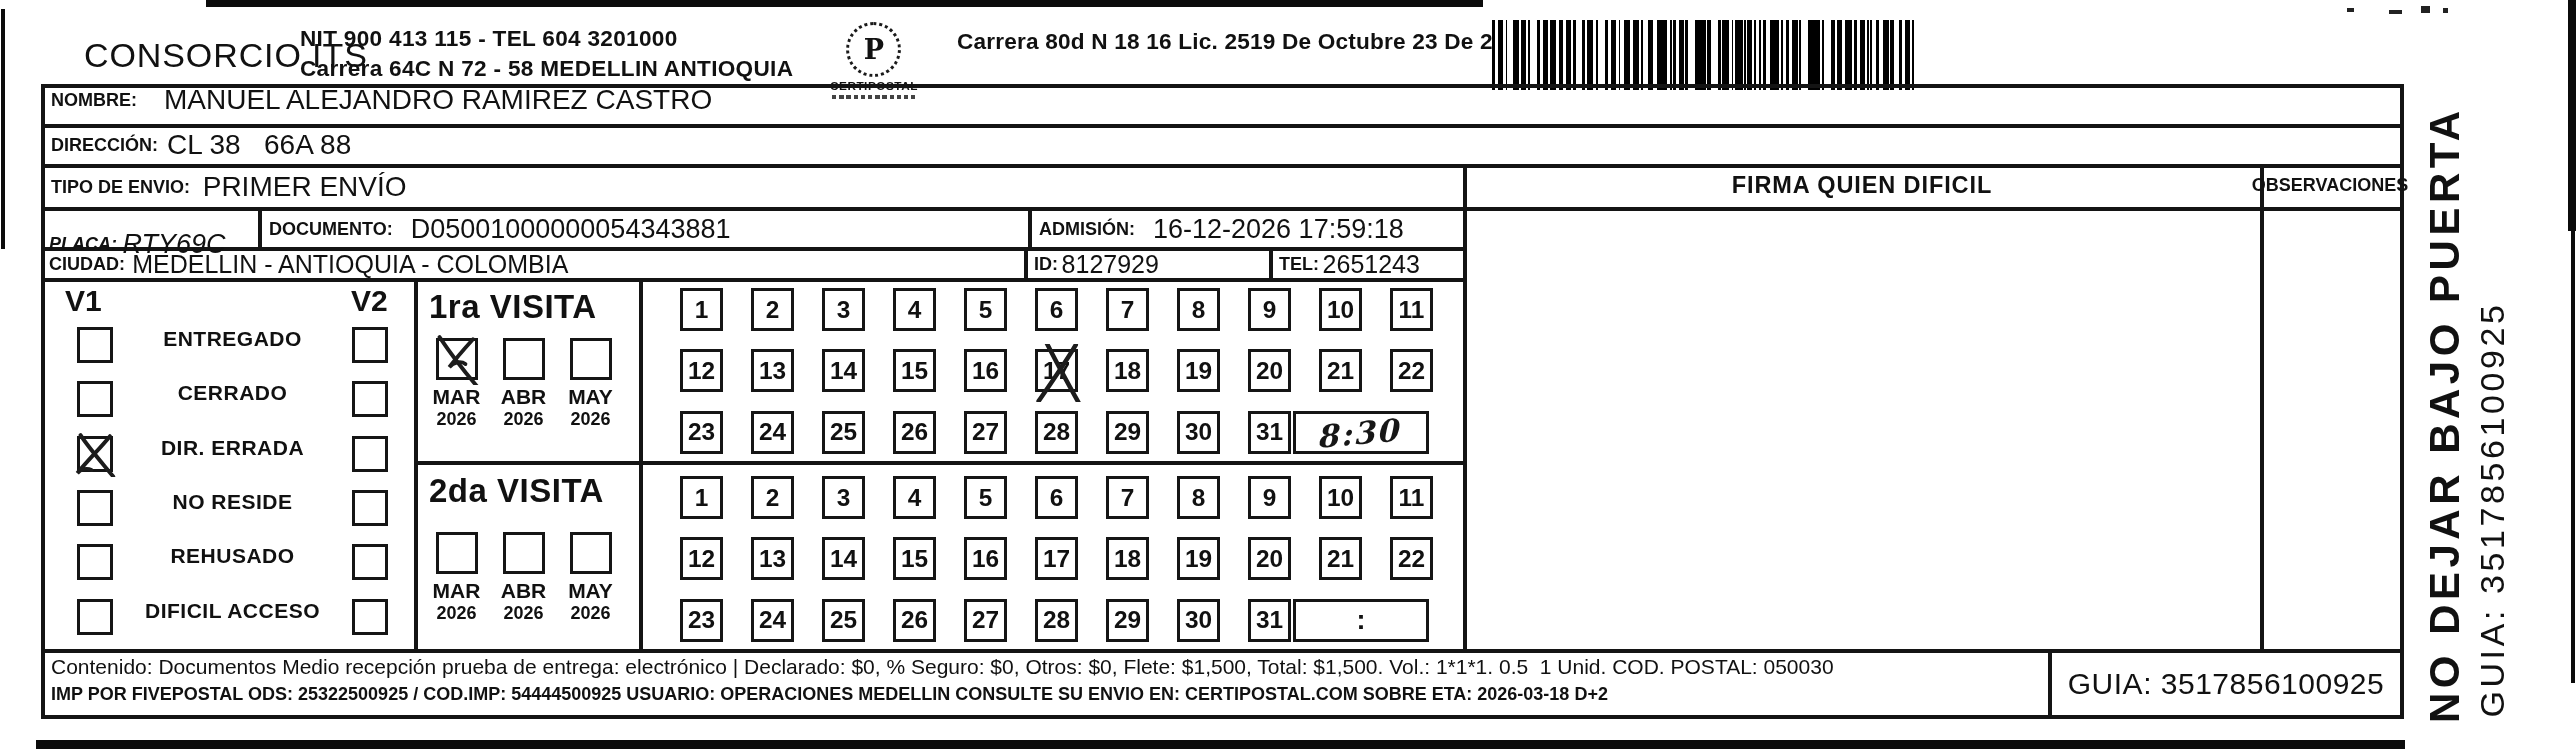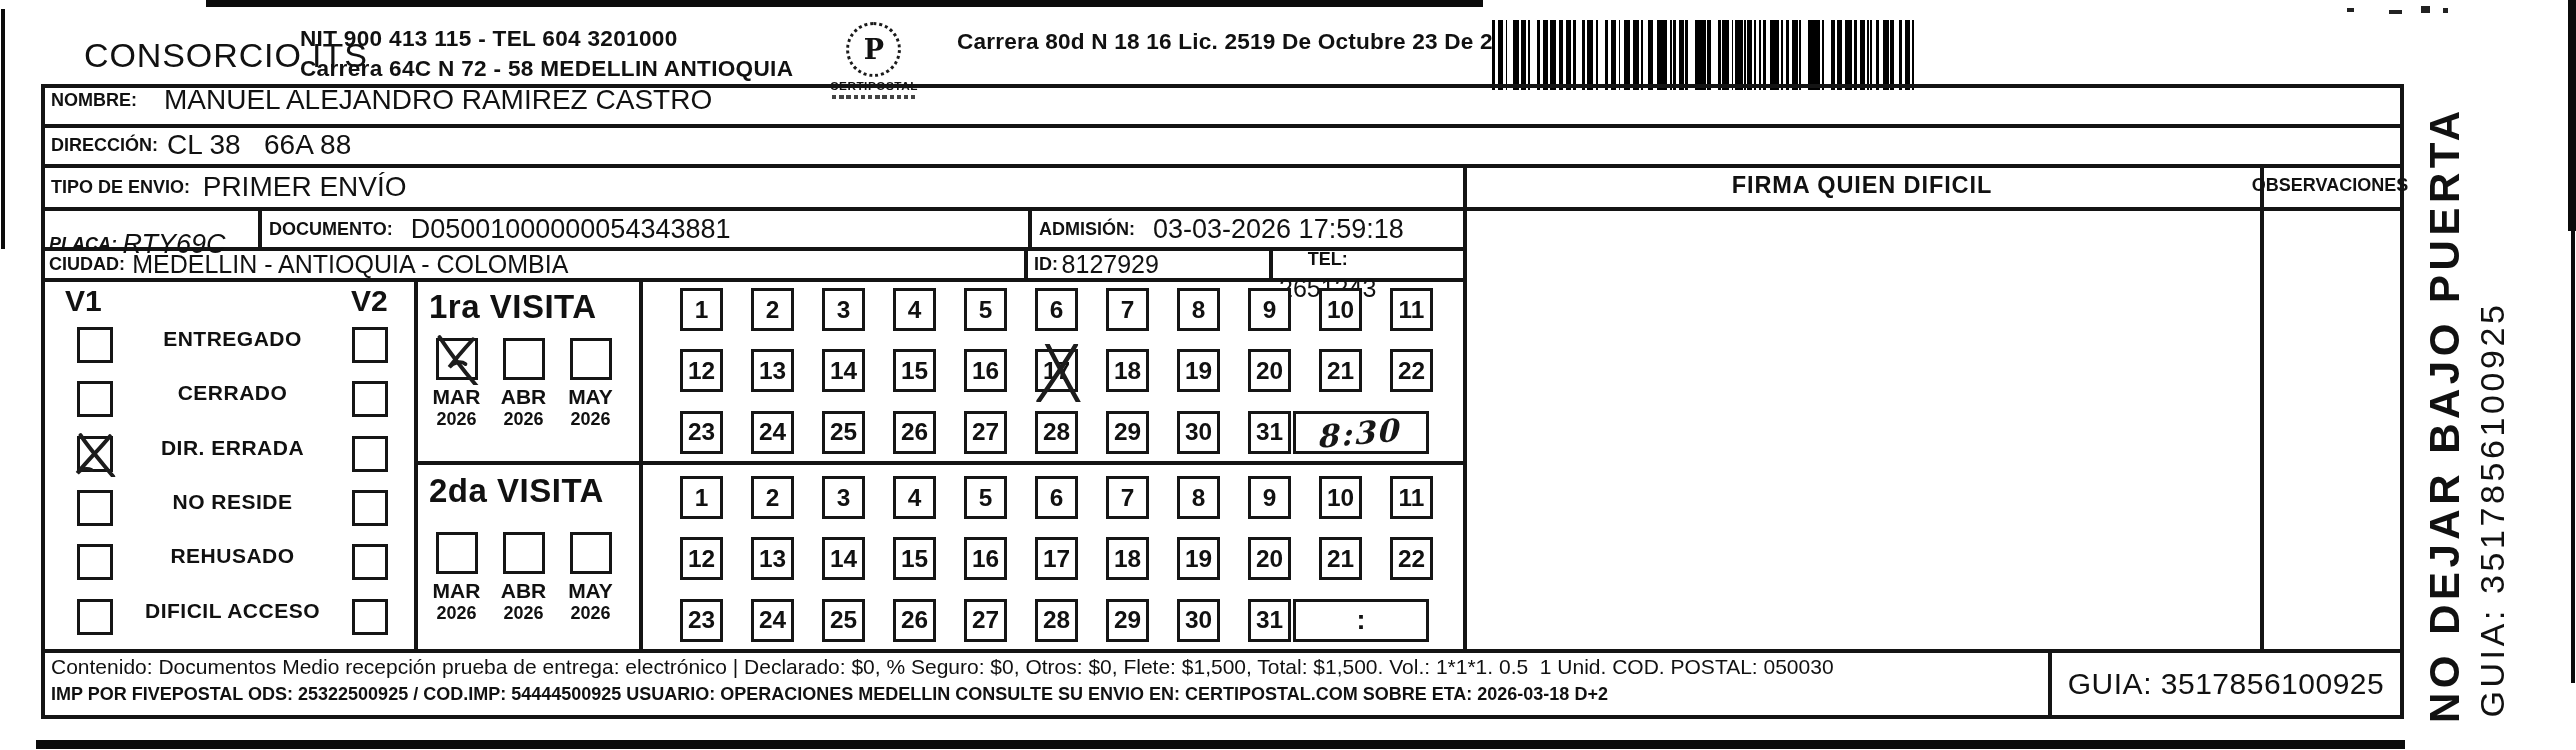--- a/index.html
+++ b/index.html
@@ -164,32 +164,32 @@
 <div class="frow" style="left:49px;top:226px;height:36px;gap:5.4px;font-style:italic;">
   <span class="lab">PLACA:</span>
   <span class="val30">RTY69C</span>
 </div>
 <div class="frow" style="left:269px;top:211px;height:36px;gap:18px;">
   <span class="lab">DOCUMENTO:</span>
   <span class="val30">D05001000000054343881</span>
 </div>
 <div class="frow" style="left:1039px;top:211px;height:36px;gap:18px;">
   <span class="lab">ADMISIÓN:</span>
-  <span class="val30">03-03-2026 17:59:18</span>
+  <span class="val30">16-12-2026 17:59:18</span>
 </div>
 
 <div class="frow" style="left:49px;top:249px;height:31px;gap:7.2px;">
   <span class="lab">CIUDAD:</span>
   <span class="val28">MEDELLIN - ANTIOQUIA - COLOMBIA</span>
 </div>
 <div class="frow" style="left:1034px;top:249px;height:31px;gap:3.6px;">
   <span class="lab">ID:</span>
   <span class="val28">8127929</span>
 </div>
-<div class="frow" style="left:1279px;top:249px;height:31px;gap:3.6px;flex-direction:column;">
+<div class="frow" style="left:1279px;top:249px;height:31px;gap:3.6px;">
   <span class="lab">TEL:</span>
   <span class="val28">2651243</span>
 </div>
 
 <div class="vlabel" style="left:65px;top:284px;">V1</div>
 <div class="vlabel" style="left:351px;top:284px;">V2</div>
 
 <div class="status-rows">
 
 <div class="status-row">

